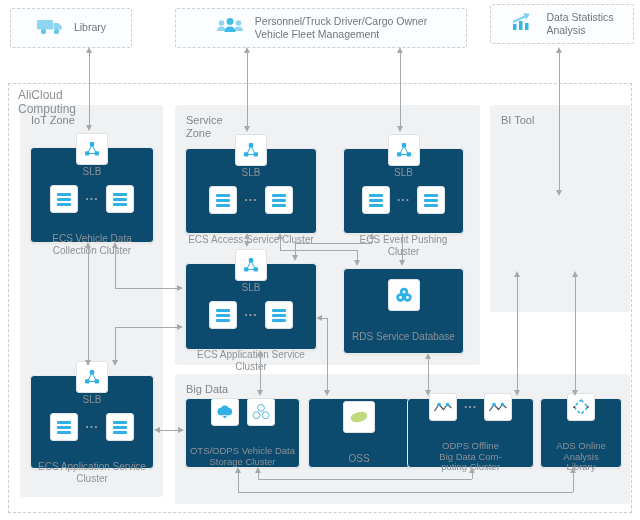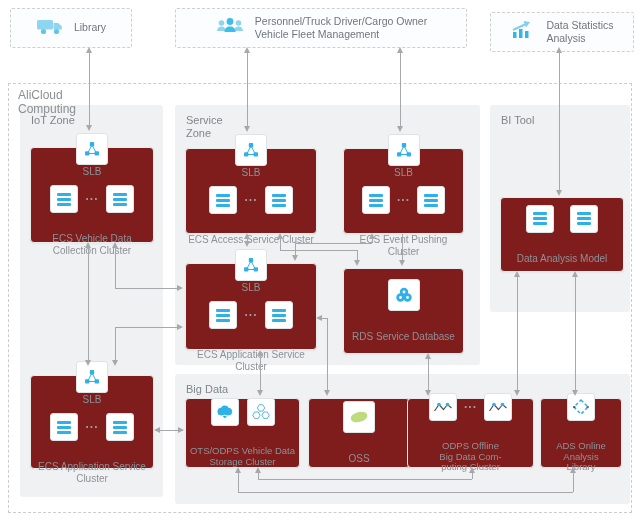--- a/index.html
+++ b/index.html
@@ -10,21 +10,21 @@
           display:flex;align-items:center;justify-content:center;gap:10px;z-index:2;}
   .elabel{font-size:10.5px;color:#6f767c;line-height:1.25;}
   
   .cloud{position:absolute;left:8px;top:83px;width:622px;height:428px;border:1px dashed #c9cdd1;
          background:#fff;z-index:0;}
   .cloudlabel{position:absolute;left:18px;top:88px;font-size:12px;color:#8b9095;line-height:1.2;z-index:2;}
   
   .zone{position:absolute;background:#f0f1f2;border-radius:3px;z-index:1;}
   .zlabel{position:absolute;left:11px;top:9px;font-size:11px;color:#80868b;line-height:1.2;}
   
-  .wbox{position:absolute;background:#7f1d1d;border:1px solid #e9ebed;border-radius:4px;
+  .wbox{position:absolute;background:#0c4a6e;border:1px solid #e9ebed;border-radius:4px;
         box-shadow:0 1px 2px rgba(0,0,0,.05);display:flex;flex-direction:column;align-items:center;z-index:2;}
   .slbchip{width:30px;height:30px;margin-top:-15px;background:#fff;border:1px solid #dfe3e6;border-radius:3px;
            display:flex;align-items:center;justify-content:center;flex:none;}
   .slbtxt{font-size:10px;color:#8d9297;margin-top:1px;}
   .ecsrow{display:flex;align-items:center;gap:7px;margin-top:8px;}
   .iconsq{width:26px;height:26px;background:#fff;border:1px solid #dfe3e6;border-radius:3px;
           display:flex;flex-direction:column;align-items:center;justify-content:center;gap:2px;flex:none;}
   .iconsq.big{width:30px;height:30px;}
   .bar{width:14px;height:3px;background:#2fb1e8;border-radius:1px;}
   .dots{font-size:12px;font-weight:bold;color:#9aa0a4;letter-spacing:1px;line-height:0;position:relative;top:-3px;}
@@ -62,21 +62,21 @@
           <circle cx="15" cy="5.5" r="3.4" fill="#3dbde8"></circle>
           <path d="M9.5 16c0-3.8 2.4-5.6 5.5-5.6s5.5 1.8 5.5 5.6z" fill="#3dbde8"></path>
         </svg>
     </span>
     <span class="elabel">
       <div>Personnel/Truck Driver/Cargo Owner</div>
       <div>Vehicle Fleet Management</div>
     </span>
   </div>
 
-  <div class="extbox" style="left:490px;top:12px;width:142px;height:38px">
+  <div class="extbox" style="left:490px;top:4px;width:142px;height:38px">
     <span>
       <svg width="26" height="20" viewBox="0 0 26 20">
           <rect x="3" y="12" width="3.5" height="6" fill="#35b5e6"></rect>
           <rect x="9" y="9" width="3.5" height="9" fill="#35b5e6"></rect>
           <rect x="15" y="11" width="3.5" height="7" fill="#35b5e6"></rect>
           <polyline points="3,10 15,4.5" stroke="#7ed0ee" stroke-width="2" fill="none"></polyline>
           <polygon points="13.5,1 20,2 16,7.5" fill="#7ed0ee"></polygon>
         </svg>
     </span>
     <span class="elabel">
@@ -221,35 +221,20 @@
           <circle cx="5.5" cy="11.5" r="4.2" fill="#2fb1e8"></circle>
           <circle cx="12.5" cy="11.5" r="4.2" fill="#2fb1e8"></circle>
           <circle cx="9" cy="6" r="1.4" fill="#fff"></circle>
           <circle cx="5.5" cy="11.5" r="1.4" fill="#fff"></circle>
           <circle cx="12.5" cy="11.5" r="1.4" fill="#fff"></circle>
         </svg>
     </div>
     <div class="nlabel">RDS Service Database</div>
   </div>
 
-  <div class="wbox centerbox" style="left:500px;top:197px;width:122px;height:73px">
-    <div class="ecsrow" style="margin-top:0;gap:16px">
-      <div class="iconsq">
-          <div class="bar"></div>
-          <div class="bar"></div>
-          <div class="bar"></div>
-        </div>
-      <div class="iconsq">
-          <div class="bar"></div>
-          <div class="bar"></div>
-          <div class="bar"></div>
-        </div>
-    </div>
-    <div class="nlabel">Data Analysis Model</div>
-  </div>
 
   <div class="wbox" style="left:30px;top:375px;width:122px;height:92px">
     <div class="slbchip">
       <svg width="16" height="16" viewBox="0 0 16 16">
           <path d="M8 4L3.5 12.5M8 4l4.5 8.5M3.5 12.5h9" stroke="#2fb1e8" stroke-width="1" fill="none"></path>
           <rect x="5.8" y="1" width="4.4" height="4.4" rx="1" fill="#2fb1e8"></rect>
           <rect x="1" y="10.2" width="4.4" height="4.4" rx="1" fill="#2fb1e8"></rect>
           <rect x="10.6" y="10.2" width="4.4" height="4.4" rx="1" fill="#2fb1e8"></rect>
         </svg>
     </div>

